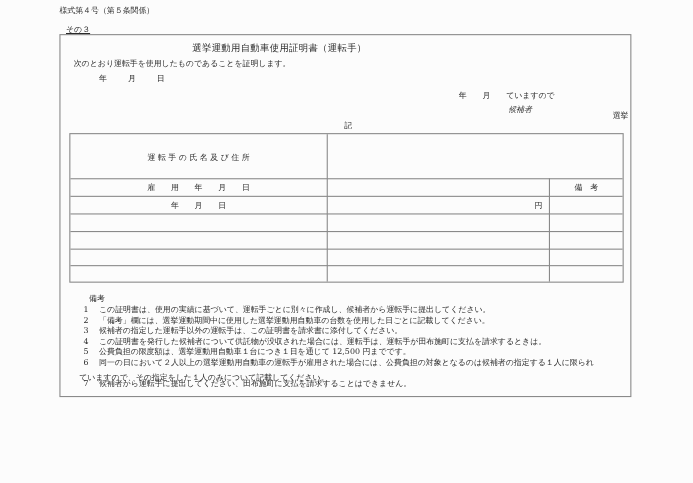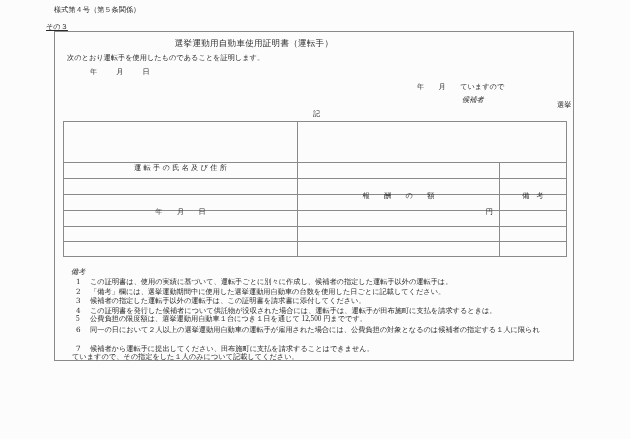--- a/index.html
+++ b/index.html
@@ -11,21 +11,21 @@
       width: 630px;
       height: 439px;
       position: relative;
       overflow: hidden;
       font-family: "DejaVu Serif", "Liberation Serif", serif;
       color: #2a2a2a;
     }
     .abs { position: absolute; white-space: nowrap; }
     .small { font-size: 7.2px; line-height: 9px; }
     .form-no { left: 54px; top: 5px; }
-    .sono { left: 46px; top: 22px; text-decoration: underline; }
+    .sono { left: 60px; top: 22px; text-decoration: underline; }
     .outer-box {
       position: absolute;
       left: 54px; top: 31px;
       width: 520px; height: 330px;
       border: 1px solid #8a8a8a;
       box-sizing: border-box;
     }
     .title {
       left: 0; width: 508px; top: 38px;
       text-align: center;
@@ -56,23 +56,22 @@
       position: absolute;
       top: 0; width: 0;
       border-left: 1px solid #8a8a8a;
     }
     .cell-text {
       position: absolute;
       font-size: 7.2px;
       line-height: 9px;
       text-align: center;
       white-space: nowrap;
-      margin-top: 25px;
     }
-    .notes { left: 71px; font-size: 7.2px; line-height: 9px; font-style: italic; }
+    .notes { left: 81px; font-size: 7.2px; line-height: 9px; }
     .note-item { left: 76px; font-size: 7.2px; line-height: 9px; }
     .note-num { display: inline-block; width: 14px; }
   </style>
 </head>
 <body>
 
 <div class="abs small form-no">様式第４号（第５条関係）</div>
 <div class="abs small sono">その３</div>
 
 <div class="outer-box"></div>
@@ -98,55 +97,55 @@
   <div class="hline" style="top:40px;"></div>
   <div class="hline" style="top:56px;"></div>
   <div class="hline" style="top:72px;"></div>
   <div class="hline" style="top:88px;"></div>
   <div class="hline" style="top:104px;"></div>
   <div class="hline" style="top:119px;"></div>
 
   <div class="cell-text" style="left:0; width:233px; top:16px;">運 転 手 の 氏 名 及 び 住 所</div>
   <div style="position:absolute; left:234px; top:0; width:268px; height:40px;"></div>
 
-  <div class="cell-text" style="left:234px; width:201px; top:44px;">報　　酬　　の　　額</div>
+  <div class="cell-text" style="left:0; width:233px; top:44px;">雇　　用　　年　　月　　日</div>
   <div class="cell-text" style="left:436px; width:66px; top:44px;">備　考</div>
 
   <div class="cell-text" style="left:0; width:233px; top:60px;">年　　月　　日</div>
   <div class="cell-text" style="left:234px; width:195px; top:60px; text-align:right;">円</div>
   <div style="position:absolute; left:436px; top:57px; width:66px; height:15px;"></div>
 
   <div style="position:absolute; left:0; top:73px; width:233px; height:15px;"></div>
   <div style="position:absolute; left:234px; top:73px; width:201px; height:15px;"></div>
   <div style="position:absolute; left:0; top:89px; width:233px; height:15px;"></div>
   <div style="position:absolute; left:234px; top:89px; width:201px; height:15px;"></div>
   <div style="position:absolute; left:0; top:105px; width:233px; height:14px;"></div>
   <div style="position:absolute; left:234px; top:105px; width:201px; height:14px;"></div>
   <div style="position:absolute; left:0; top:120px; width:233px; height:14px;"></div>
   <div style="position:absolute; left:234px; top:120px; width:201px; height:14px;"></div>
 </div>
 
 <div class="abs notes" style="top:267px;">備考</div>
 
 <div class="abs note-item" style="top:277px;">
-  <span class="note-num">1</span><span>この証明書は、使用の実績に基づいて、運転手ごとに別々に作成し、候補者の指定した運転手以外の運転手は。</span>
+  <span class="note-num">1</span><span>この証明書は、使用の実績に基づいて、運転手ごとに別々に作成し、候補者から運転手に提出してください。</span>
 </div>
 <div class="abs note-item" style="top:287px;">
   <span class="note-num">2</span><span>「備考」欄には、選挙運動期間中に使用した選挙運動用自動車の台数を使用した日ごとに記載してください。</span>
 </div>
 <div class="abs note-item" style="top:296px;">
   <span class="note-num">3</span><span>候補者の指定した運転手以外の運転手は、この証明書を請求書に添付してください。</span>
 </div>
 <div class="abs note-item" style="top:306px;">
   <span class="note-num">4</span><span>この証明書を発行した候補者について供託物が没収された場合には、運転手は、運転手が田布施町に支払を請求するときは。</span>
 </div>
-<div class="abs note-item" style="top:315px;font-family:Liberation Serif, serif;">
+<div class="abs note-item" style="top:315px;">
   <span class="note-num">5</span><span>公費負担の限度額は、選挙運動用自動車１台につき１日を通じて 12,500 円までです。</span>
 </div>
 <div class="abs note-item" style="top:325px;">
   <span class="note-num">6</span><span>同一の日において２人以上の選挙運動用自動車の運転手が雇用された場合には、公費負担の対象となるのは候補者の指定する１人に限られ</span>
 </div>
-<div class="abs note-item" style="top:352px; left:72px;">
+<div class="abs note-item" style="top:338px; left:72px;">
   <span>ていますので、その指定をした１人のみについて記載してください。</span>
 </div>
 <div class="abs note-item" style="top:344px;">
   <span class="note-num">7</span><span>候補者から運転手に提出してください、田布施町に支払を請求することはできません。</span>
 </div>
 
 </body></html>

